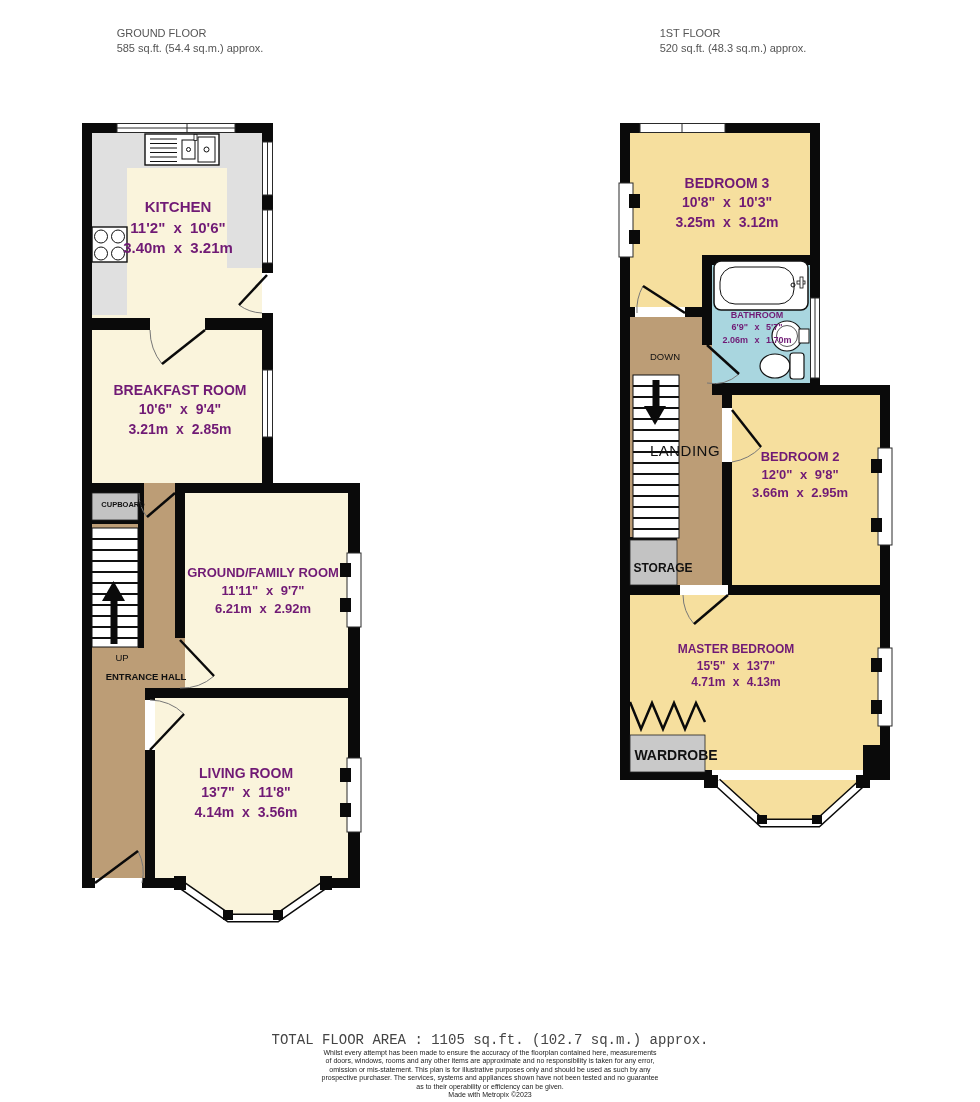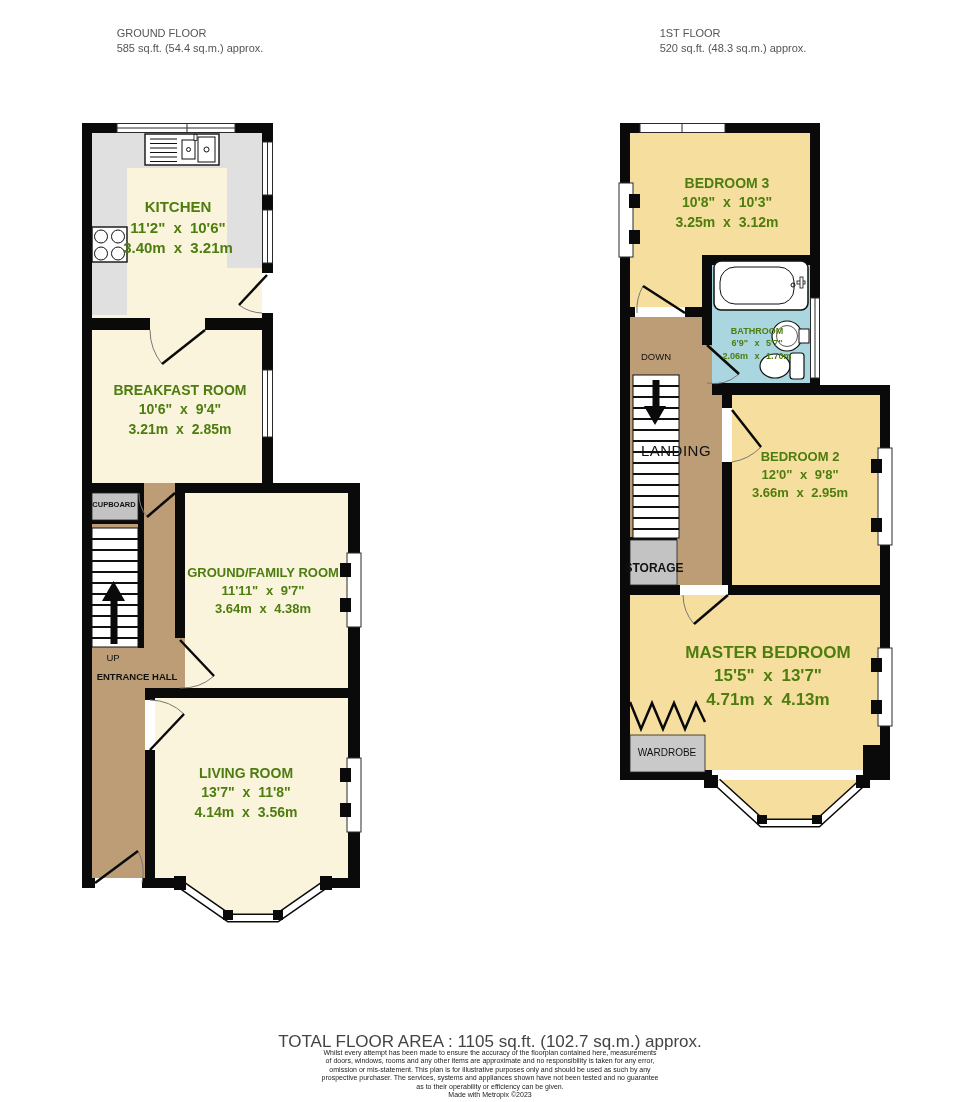--- a/index.html
+++ b/index.html
@@ -1,22 +1,22 @@
 <!DOCTYPE html>
 <html><head>
 <meta charset="utf-8">
 <style>
   html,body{margin:0;padding:0;background:#fff;}
   body{width:980px;height:1102px;position:relative;font-family:"Liberation Sans",sans-serif;overflow:hidden;}
   svg.plan{position:absolute;left:0;top:0;}
   .floor-header{position:absolute;transform:translateX(-50%);text-align:left;font-size:11px;color:#555;line-height:1.35;white-space:nowrap;}
-  .room-label{position:absolute;transform:translateX(-50%);text-align:center;font-weight:bold;color:#4d7c0f;line-height:1.38;white-space:nowrap;}
+  .room-label{position:absolute;transform:translateX(-50%);text-align:center;font-weight:bold;color:#701a75;line-height:1.38;white-space:nowrap;}
   .room-label .rd{word-spacing:4px;}
-  .tag{position:absolute;transform:translateX(-50%);text-align:center;color:#111;white-space:nowrap;}
-  .footer-total{position:absolute;transform:translateX(-50%);text-align:right;font-size:17px;color:#444;white-space:nowrap;}
+  .tag{position:absolute;transform:translateX(-50%);text-align:center;color:#111;white-space:nowrap;margin-left:9px;}
+  .footer-total{position:absolute;transform:translateX(-50%);text-align:right;font-size:14px;color:#444;white-space:nowrap;font-family:Liberation Mono, monospace;}
   .footer-disc{position:absolute;transform:translateX(-50%);text-align:center;font-size:7px;line-height:1.2;color:#222;}
 </style>
 </head>
 <body>
 
 <svg class="plan" width="980" height="1102" viewBox="0 0 980 1102">
 
   <g>
 
     <g>
@@ -283,56 +283,56 @@
   <div class="rd">3.40m x 3.21m</div>
 </div>
 <div class="room-label" style="left:180px;top:381px;font-size:14px">
   <div class="rn">BREAKFAST ROOM</div>
   <div class="rd">10'6" x 9'4"</div>
   <div class="rd">3.21m x 2.85m</div>
 </div>
 <div class="room-label" style="left:263px;top:564px;font-size:13px">
   <div class="rn">GROUND/FAMILY ROOM</div>
   <div class="rd">11'11" x 9'7"</div>
-  <div class="rd">3.64m x 4.38m</div>
+  <div class="rd">6.21m x 2.92m</div>
 </div>
 <div class="room-label" style="left:246px;top:764px;font-size:14px">
   <div class="rn">LIVING ROOM</div>
   <div class="rd">13'7" x 11'8"</div>
   <div class="rd">4.14m x 3.56m</div>
 </div>
 
 <div class="room-label" style="left:727px;top:174px;font-size:14px">
   <div class="rn">BEDROOM 3</div>
   <div class="rd">10'8" x 10'3"</div>
   <div class="rd">3.25m x 3.12m</div>
 </div>
-<div class="room-label" style="left:757px;top:325px;font-size:9px">
+<div class="room-label" style="left:757px;top:309px;font-size:9px">
   <div class="rn">BATHROOM</div>
   <div class="rd">6'9" x 5'7"</div>
   <div class="rd">2.06m x 1.70m</div>
 </div>
 <div class="room-label" style="left:800px;top:448px;font-size:13px">
   <div class="rn">BEDROOM 2</div>
   <div class="rd">12'0" x 9'8"</div>
   <div class="rd">3.66m x 2.95m</div>
 </div>
-<div class="room-label" style="left:768px;top:641px;font-size:17px">
+<div class="room-label" style="left:736px;top:641px;font-size:12px">
   <div class="rn">MASTER BEDROOM</div>
   <div class="rd">15'5" x 13'7"</div>
   <div class="rd">4.71m x 4.13m</div>
 </div>
 
 <div class="tag" style="left:114px;top:500px;font-size:7.5px;font-weight:bold">CUPBOARD</div>
 <div class="tag" style="left:113px;top:652px;font-size:9.5px">UP</div>
 <div class="tag" style="left:137px;top:671px;font-size:9.5px;font-weight:bold">ENTRANCE HALL</div>
 <div class="tag" style="left:656px;top:351px;font-size:9.5px">DOWN</div>
 <div class="tag" style="left:676px;top:442px;font-size:15px;font-weight:normal;letter-spacing:0.5px">LANDING</div>
 <div class="tag" style="left:654px;top:561px;font-size:12px;font-weight:bold">STORAGE</div>
-<div class="tag" style="left:667px;top:747px;font-size:10px;font-weight:normal">WARDROBE</div>
+<div class="tag" style="left:667px;top:747px;font-size:14px;font-weight:bold">WARDROBE</div>
 
 <div class="footer-total" style="left:490px;top:1032px">TOTAL FLOOR AREA : 1105 sq.ft. (102.7 sq.m.) approx.</div>
 <div class="footer-disc" style="left:490px;top:1049px">
   <div>Whilst every attempt has been made to ensure the accuracy of the floorplan contained here, measurements</div>
   <div>of doors, windows, rooms and any other items are approximate and no responsibility is taken for any error,</div>
   <div>omission or mis-statement. This plan is for illustrative purposes only and should be used as such by any</div>
   <div>prospective purchaser. The services, systems and appliances shown have not been tested and no guarantee</div>
   <div>as to their operability or efficiency can be given.</div>
   <div>Made with Metropix ©2023</div>
 </div>

